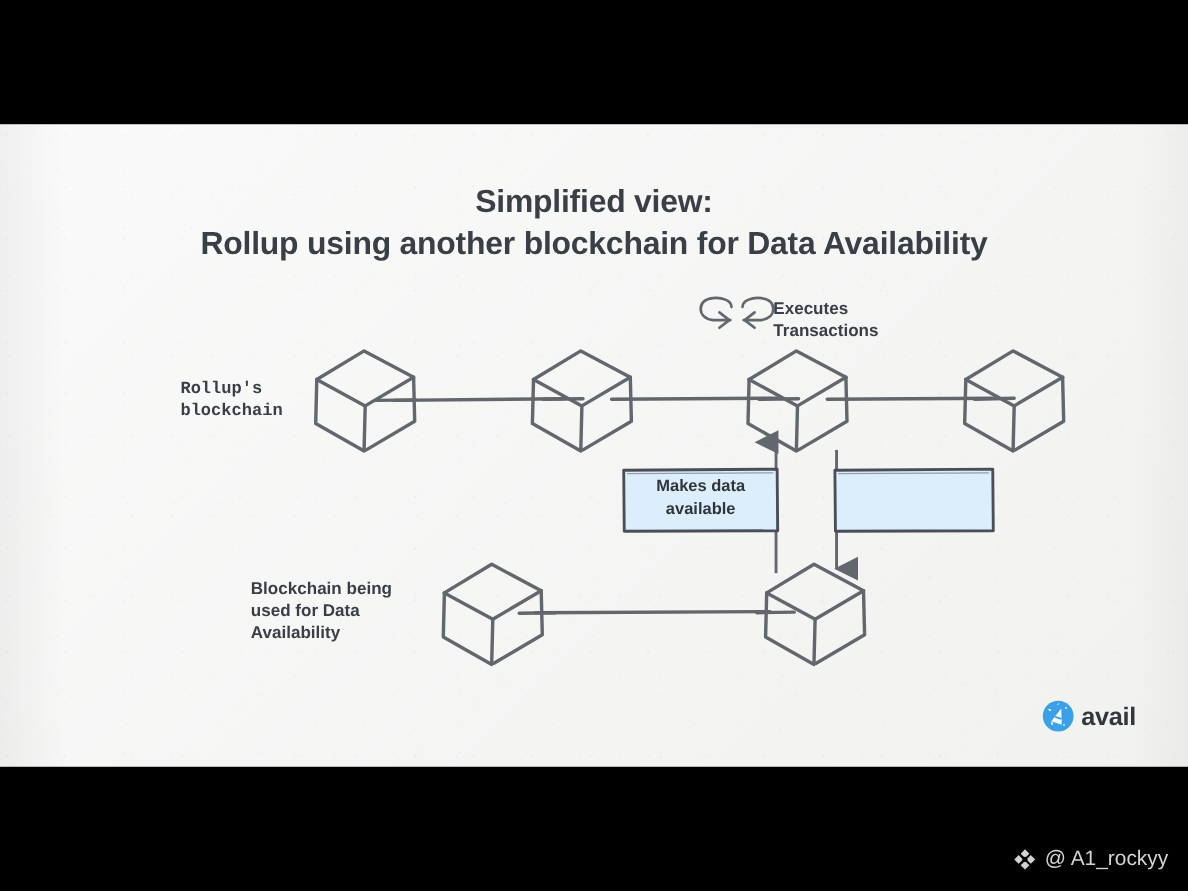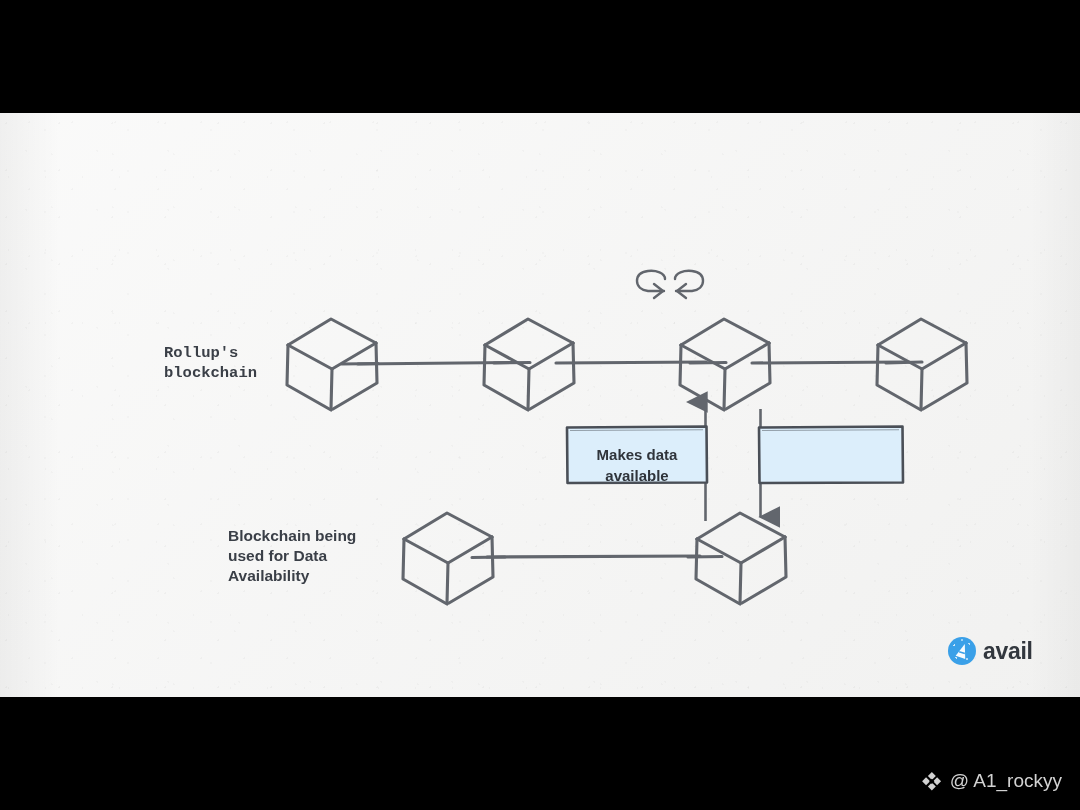--- a/index.html
+++ b/index.html
@@ -86,21 +86,21 @@
   .callout-text {
     position: absolute;
     z-index: 6;
     color: #2f343b;
     font-weight: bold;
     font-size: 15px;
     line-height: 21px;
     text-align: center;
     white-space: pre-line;
   }
-  #co-left  { left: 568px; top: 318px; width: 138px; margin-top: 13px; }
+  #co-left  { left: 568px; top: 318px; width: 138px; }
   #co-right { left: 760px; top: 318px; width: 142px; }
 
   
   #avail-logo {
     position: absolute;
     left: 948px; top: 524px;
     display: flex; align-items: flex-end; gap: 7px;
     z-index: 6;
   }
   #avail-mark {
@@ -132,20 +132,24 @@
   }
   #wm-icon { width: 21px; height: 21px; flex: 0 0 auto; }
 </style>
 </head>
 <body>
 
 <div id="screen">
 
   <div id="slide">
 
+    <div id="title">
+      <div class="l1">Simplified view:</div>
+      <div class="l2">Rollup using another blockchain for Data Availability</div>
+    </div>
 
     <svg id="diagram" viewBox="0 0 1080 584" preserveAspectRatio="none">
       <defs>
         <marker id="ah-up" viewBox="0 0 12 12" refX="6" refY="10" markerWidth="10" markerHeight="10" orient="auto-start-reverse">
           <path d="M6 1 L11 11 L1 11 Z" fill="#62666d"></path>
         </marker>
         <marker id="ah-down" viewBox="0 0 12 12" refX="6" refY="10" markerWidth="10" markerHeight="10" orient="auto">
           <path d="M6 11 L1 1 L11 1 Z" fill="#62666d"></path>
         </marker>
       </defs>
@@ -248,20 +252,22 @@
                  C703 173, 699 177, 692 178 L676 178"></path>
         <path d="M686 171 L677 178 L686 185"></path>
       </g>
     </svg>
 
     <div class="lbl" id="lbl-rollup">Rollup's
 blockchain</div>
     <div class="lbl" id="lbl-da">Blockchain being
 used for Data
 Availability</div>
+    <div class="lbl" id="lbl-executes">Executes
+Transactions</div>
 
     <div class="callout-text" id="co-left">Makes data
 available</div>
 
     <div id="avail-logo">
       <div id="avail-mark">
         <div class="dots"></div>
         <svg width="28" height="28" viewBox="0 0 28 28">
           <path d="M14.5 6.5 L19.5 20.5 L9.5 20.5 Z" fill="#ffffff" opacity="0.96" transform="rotate(18 14 14)"></path>
           <path d="M11.5 15.5 L17.5 15.5" stroke="#3aa0e8" stroke-width="1.6" transform="rotate(18 14 14)"></path>

